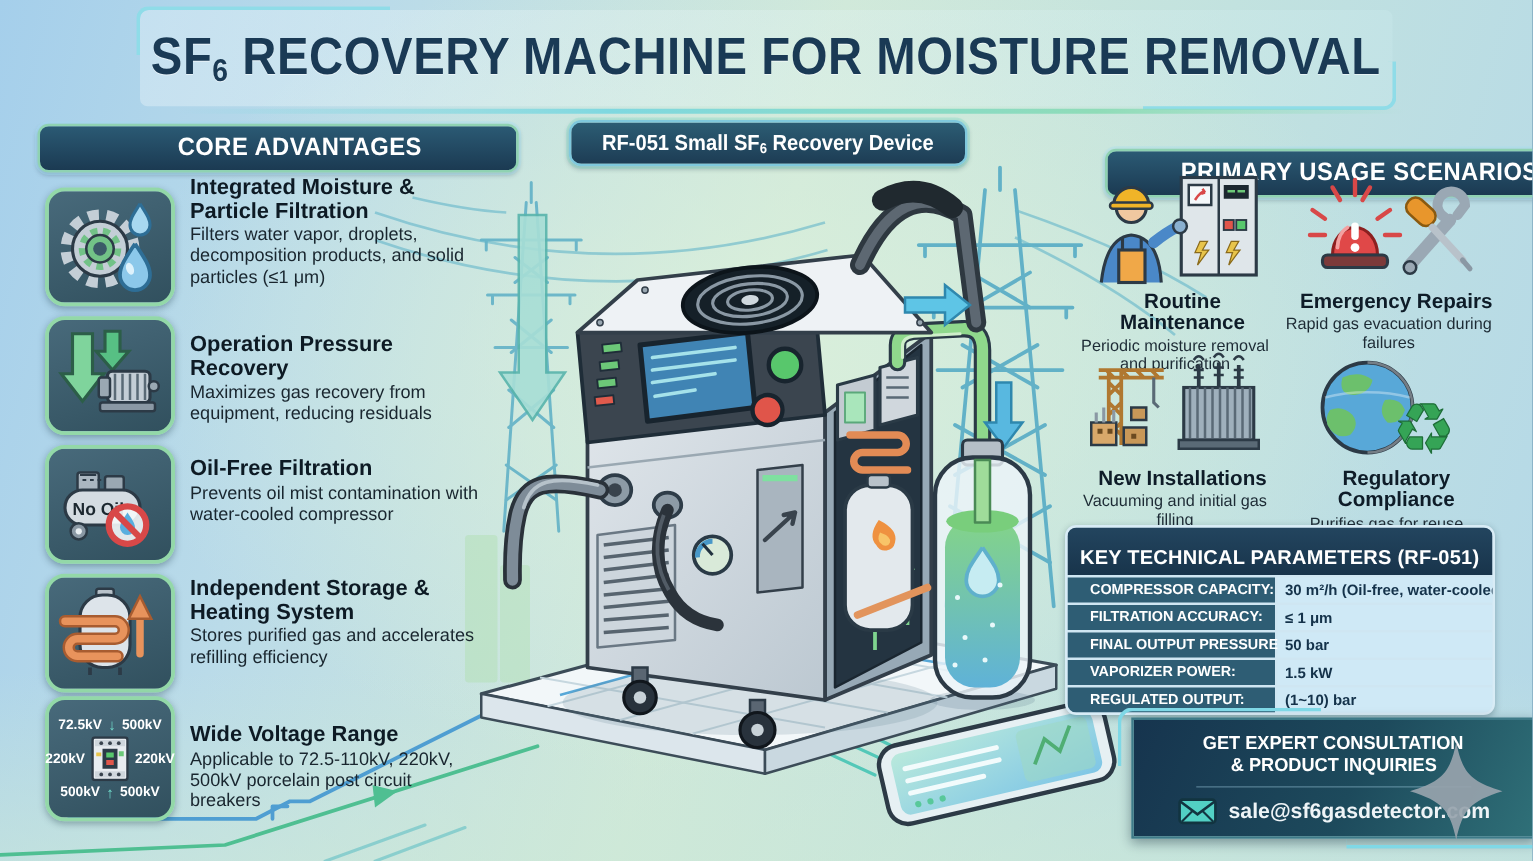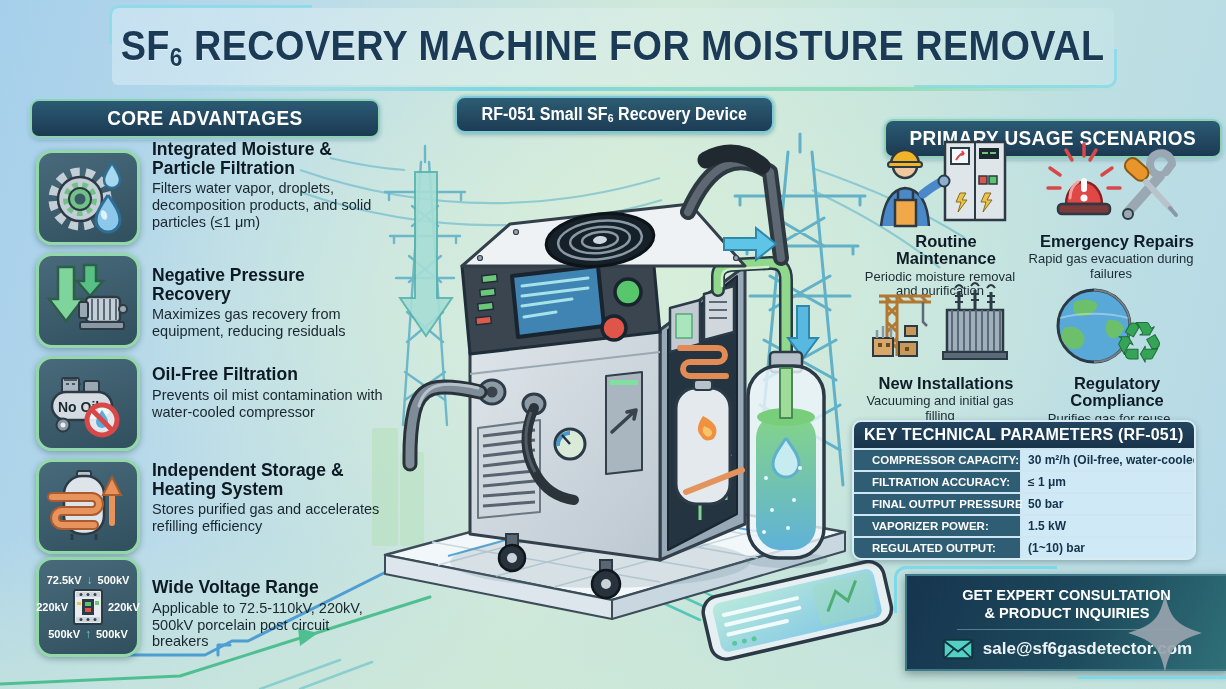--- a/index.html
+++ b/index.html
@@ -22,21 +22,21 @@
   .banner::after{content:'';position:absolute;left:30px;right:-10px;bottom:-6px;height:4px;border-radius:2px;
     background:linear-gradient(90deg,rgba(127,216,224,0),#7fd8e0 35%,#8fdcb8 75%,rgba(143,220,184,0));}
   .title{font-size:42px;font-weight:800;color:#1a3a55;white-space:nowrap;transform:scaleX(.9);
     letter-spacing:.5px;text-shadow:0 1px 0 rgba(255,255,255,.55);}
   .title sub{font-size:.6em;vertical-align:-.22em;font-weight:800;}
 
   
   .hdr{height:35px;border-radius:9px;display:flex;align-items:center;justify-content:center;
     background:linear-gradient(180deg,#2b5a74,#1b3a52);border:2px solid #8fd2b2;
     box-shadow:0 0 0 2px rgba(170,225,245,.35),0 2px 4px rgba(15,45,65,.3);
-    color:#fff;font-weight:700;font-size:20px;}
+    color:#fff;font-weight:700;font-size:20px;padding-left:35px;}
   .hdr span{transform:scaleX(.95);white-space:nowrap;letter-spacing:.4px;}
   .pill{left:455px;top:96px;width:315px;height:33px;border-radius:10px;display:flex;align-items:center;justify-content:center;
     background:linear-gradient(180deg,#2c5d74,#1d3c54);border:2px solid #7fc8dc;
     box-shadow:0 0 0 2px rgba(130,220,200,.35),0 2px 4px rgba(15,45,65,.3);}
   .pill .pt{color:#fff;font-size:17.5px;font-weight:700;white-space:nowrap;transform:scaleX(.92);}
   .pill sub{font-size:.65em;vertical-align:-.2em;}
 
   
   .tile{width:104px;border-radius:16px;background:linear-gradient(160deg,#486a7b,#31505e);
     border:3px solid #93d8a8;box-shadow:0 2px 6px rgba(18,48,60,.35);
@@ -53,21 +53,21 @@
   .scen{text-align:center;}
   .scen .ic{height:94px;display:flex;align-items:flex-end;justify-content:center;}
   .scen .t{font-size:16.5px;font-weight:800;color:#0e1c28;line-height:1.05;margin-top:3px;margin-left:12px;}
   .scen .d{font-size:13px;color:#1d2b35;line-height:1.14;margin-top:2px;}
 
   
   .ptable{width:344px;border-radius:9px;overflow:hidden;background:#cfe6f2;
     border:2px solid #d8ecf6;box-shadow:0 2px 6px rgba(18,48,60,.3);
     display:flex;flex-direction:column;gap:2px;box-sizing:border-box;}
   .ptable .phead{background:linear-gradient(180deg,#23455f,#18344b);color:#fff;font-size:16px;
-    font-weight:800;padding:4px 8px 4px 10px;letter-spacing:.2px;white-space:nowrap;}
+    font-weight:800;padding:16px 8px 4px 10px;letter-spacing:.2px;white-space:nowrap;}
   .prow{display:flex;gap:2px;}
   .prow .pl{width:166px;background:#2e5d74;color:#fff;font-size:11.5px;font-weight:700;
     padding:3px 4px 3px 18px;display:flex;align-items:center;box-sizing:border-box;white-space:nowrap;}
   .prow .pv{flex:1;background:#cfe9f6;color:#14324a;font-size:12px;font-weight:700;
     padding:3px 6px;display:flex;align-items:center;white-space:nowrap;}
 
   
   .contact{left:905px;top:574px;width:324px;height:97px;border-radius:0;
     background:linear-gradient(115deg,#16344e 0%,#1d4a5c 55%,#2f7078 100%);
     border:2px solid #3e7a88;box-shadow:0 3px 9px rgba(8,30,48,.4);
@@ -309,21 +309,21 @@
       <polygon points="12,6 28,6 28,38 37,38 20,60 3,38 12,38" fill="#7fd49c" stroke="#2c5e48" stroke-width="2.5"></polygon>
       <polygon points="38,4 50,4 50,20 57,20 44,35 31,20 38,20" fill="#57c084" stroke="#2c5e48" stroke-width="2.5"></polygon>
       <rect x="40" y="36" width="34" height="25" rx="4" fill="#c4ced6" stroke="#2c3a46" stroke-width="2.5"></rect>
       <path d="M46,38 V59 M52,38 V59 M58,38 V59 M64,38 V59 M70,38 V59" stroke="#5a6a76" stroke-width="2"></path>
       <rect x="33" y="41" width="9" height="16" rx="2" fill="#9aa8b2" stroke="#2c3a46" stroke-width="2"></rect>
       <rect x="34" y="61" width="44" height="7" rx="2" fill="#8a98a4" stroke="#2c3a46" stroke-width="2"></rect>
       <circle cx="77" cy="48" r="4" fill="#9aa8b2" stroke="#2c3a46" stroke-width="2"></circle>
     </svg>
   </div>
   <div class="ol advtxt" style="left:152px;top:266px;">
-    <div class="t">Negative Pressure Recovery</div>
+    <div class="t">Operation Pressure Recovery</div>
     <div class="d">Maximizes gas recovery from equipment, reducing residuals</div>
   </div>
 
   <div class="ol tile" style="left:36px;top:356px;height:95px;">
     <svg width="84" height="80" viewBox="0 0 84 80">
       <rect x="16" y="14" width="17" height="15" rx="2" fill="#aab6c0" stroke="#2c3a46" stroke-width="2"></rect>
       <rect x="38" y="17" width="15" height="12" rx="2" fill="#9aa8b2" stroke="#2c3a46" stroke-width="2"></rect>
       <path d="M18,16 h13 M20,20 h3 m3,0 h3 m3,0 h3" stroke="#2c3a46" stroke-width="1.5"></path>
       <rect x="6" y="28" width="60" height="28" rx="14" fill="#d4dce2" stroke="#2c3a46" stroke-width="2.5"></rect>
       <text x="12" y="48" font-family="Liberation Sans, sans-serif" font-size="14" font-weight="bold" fill="#1c2830">No Oil</text>

